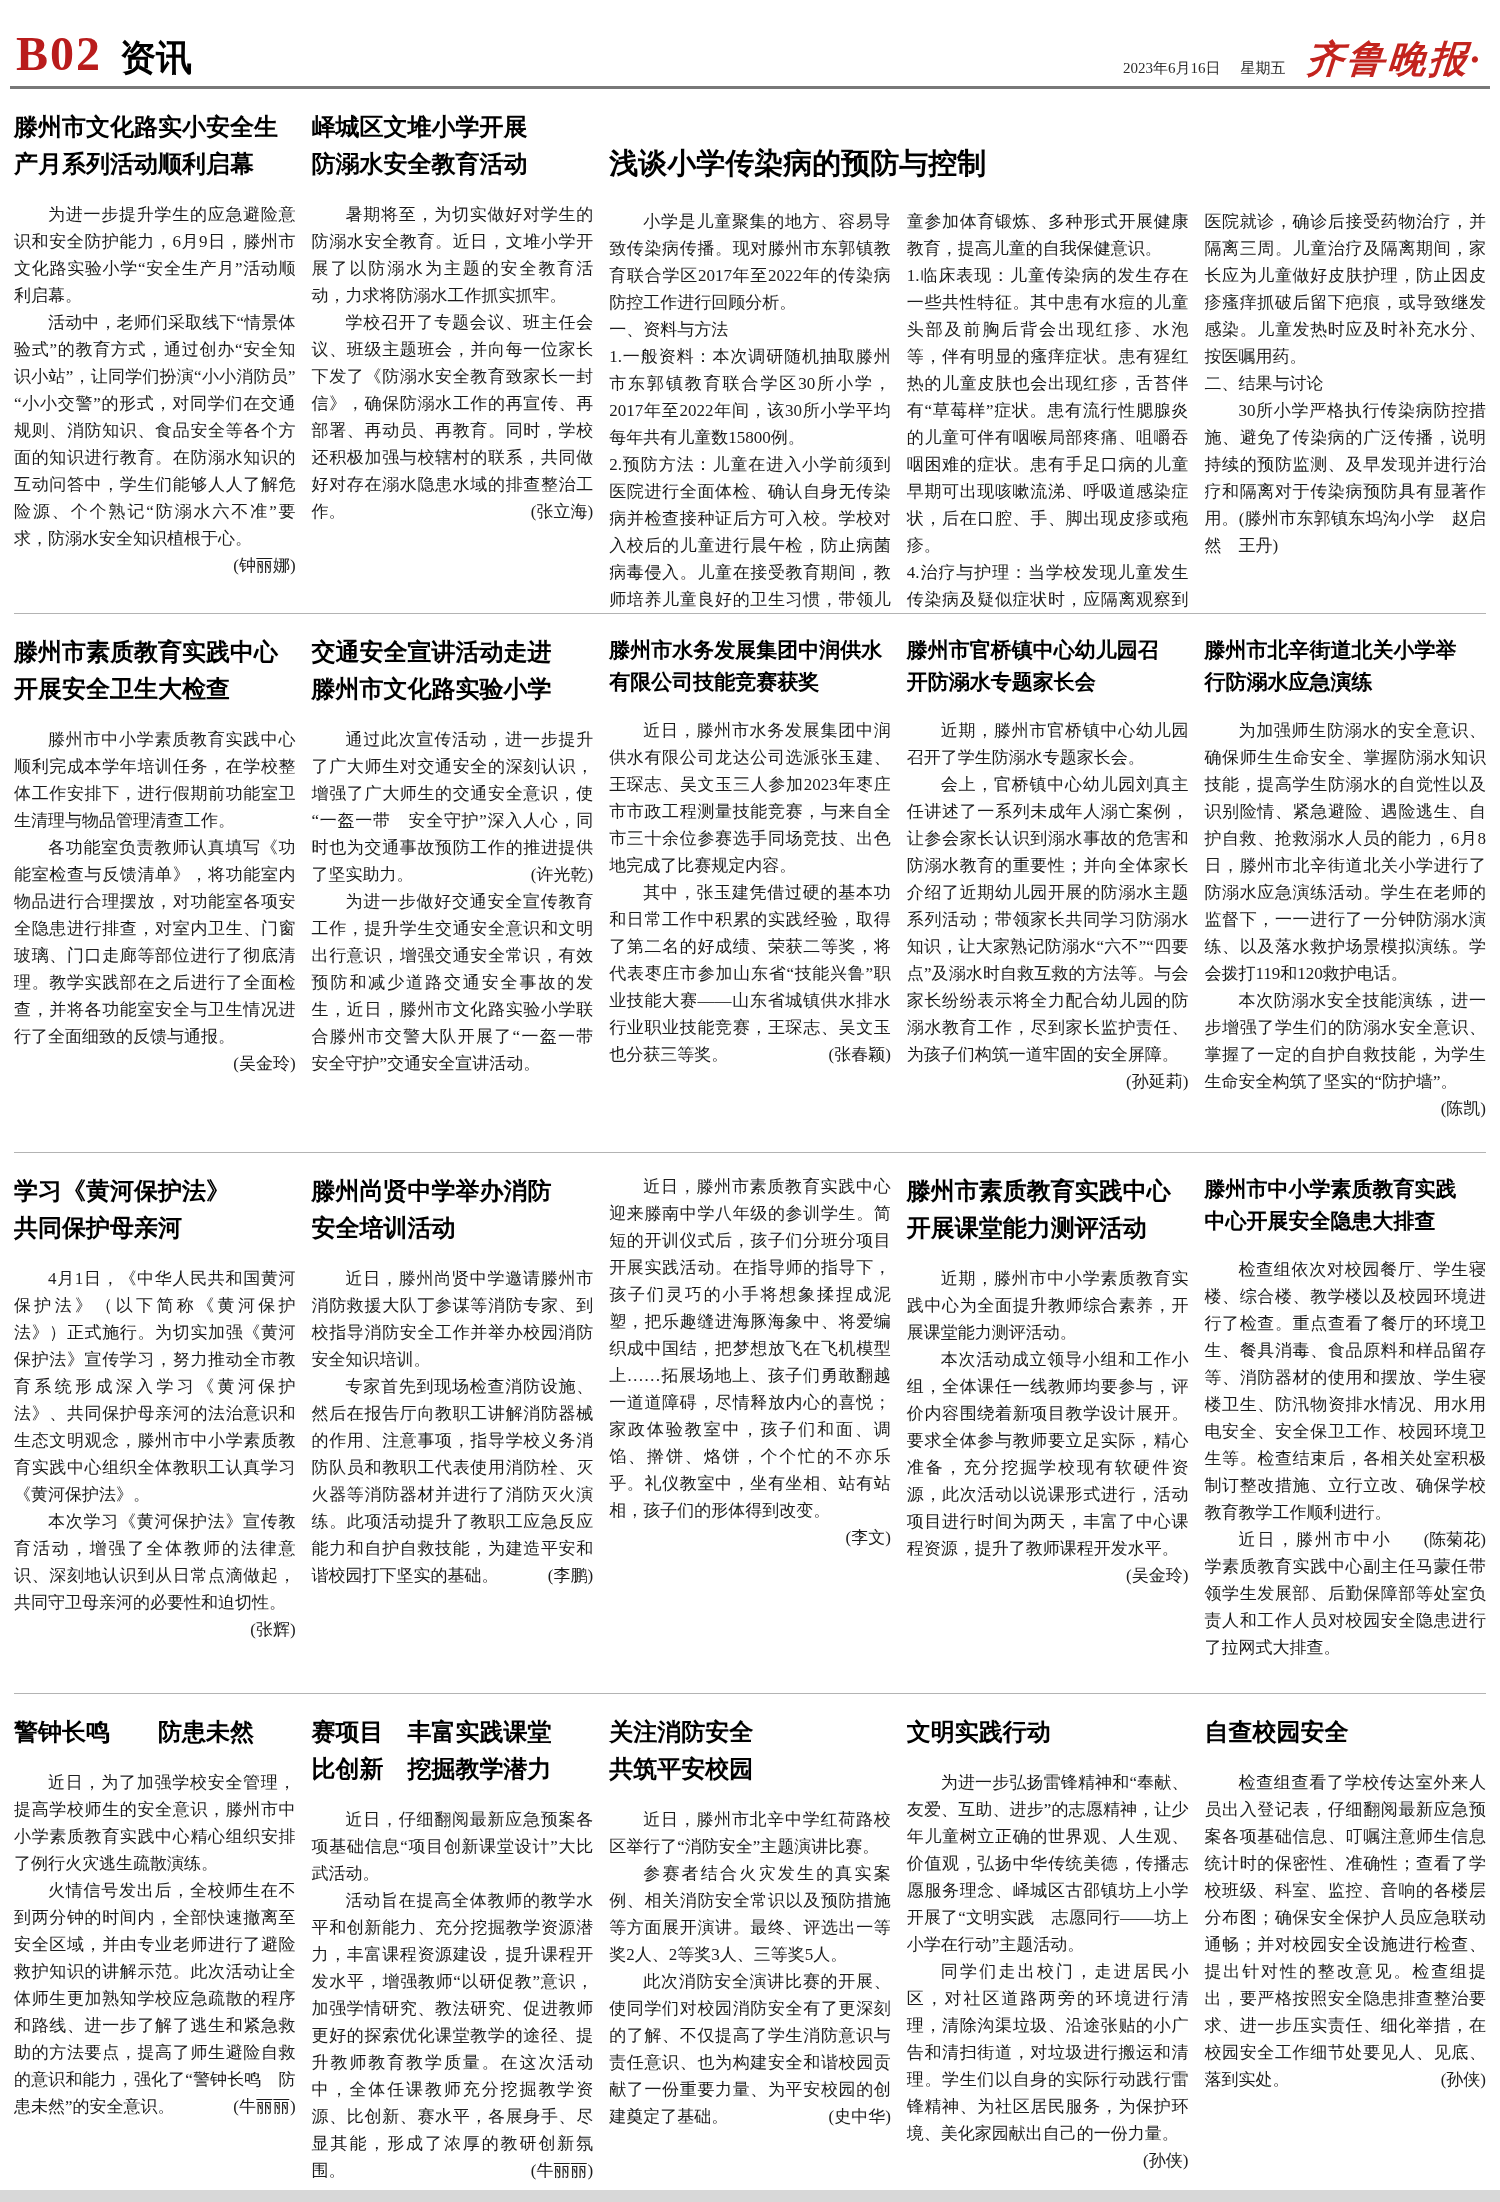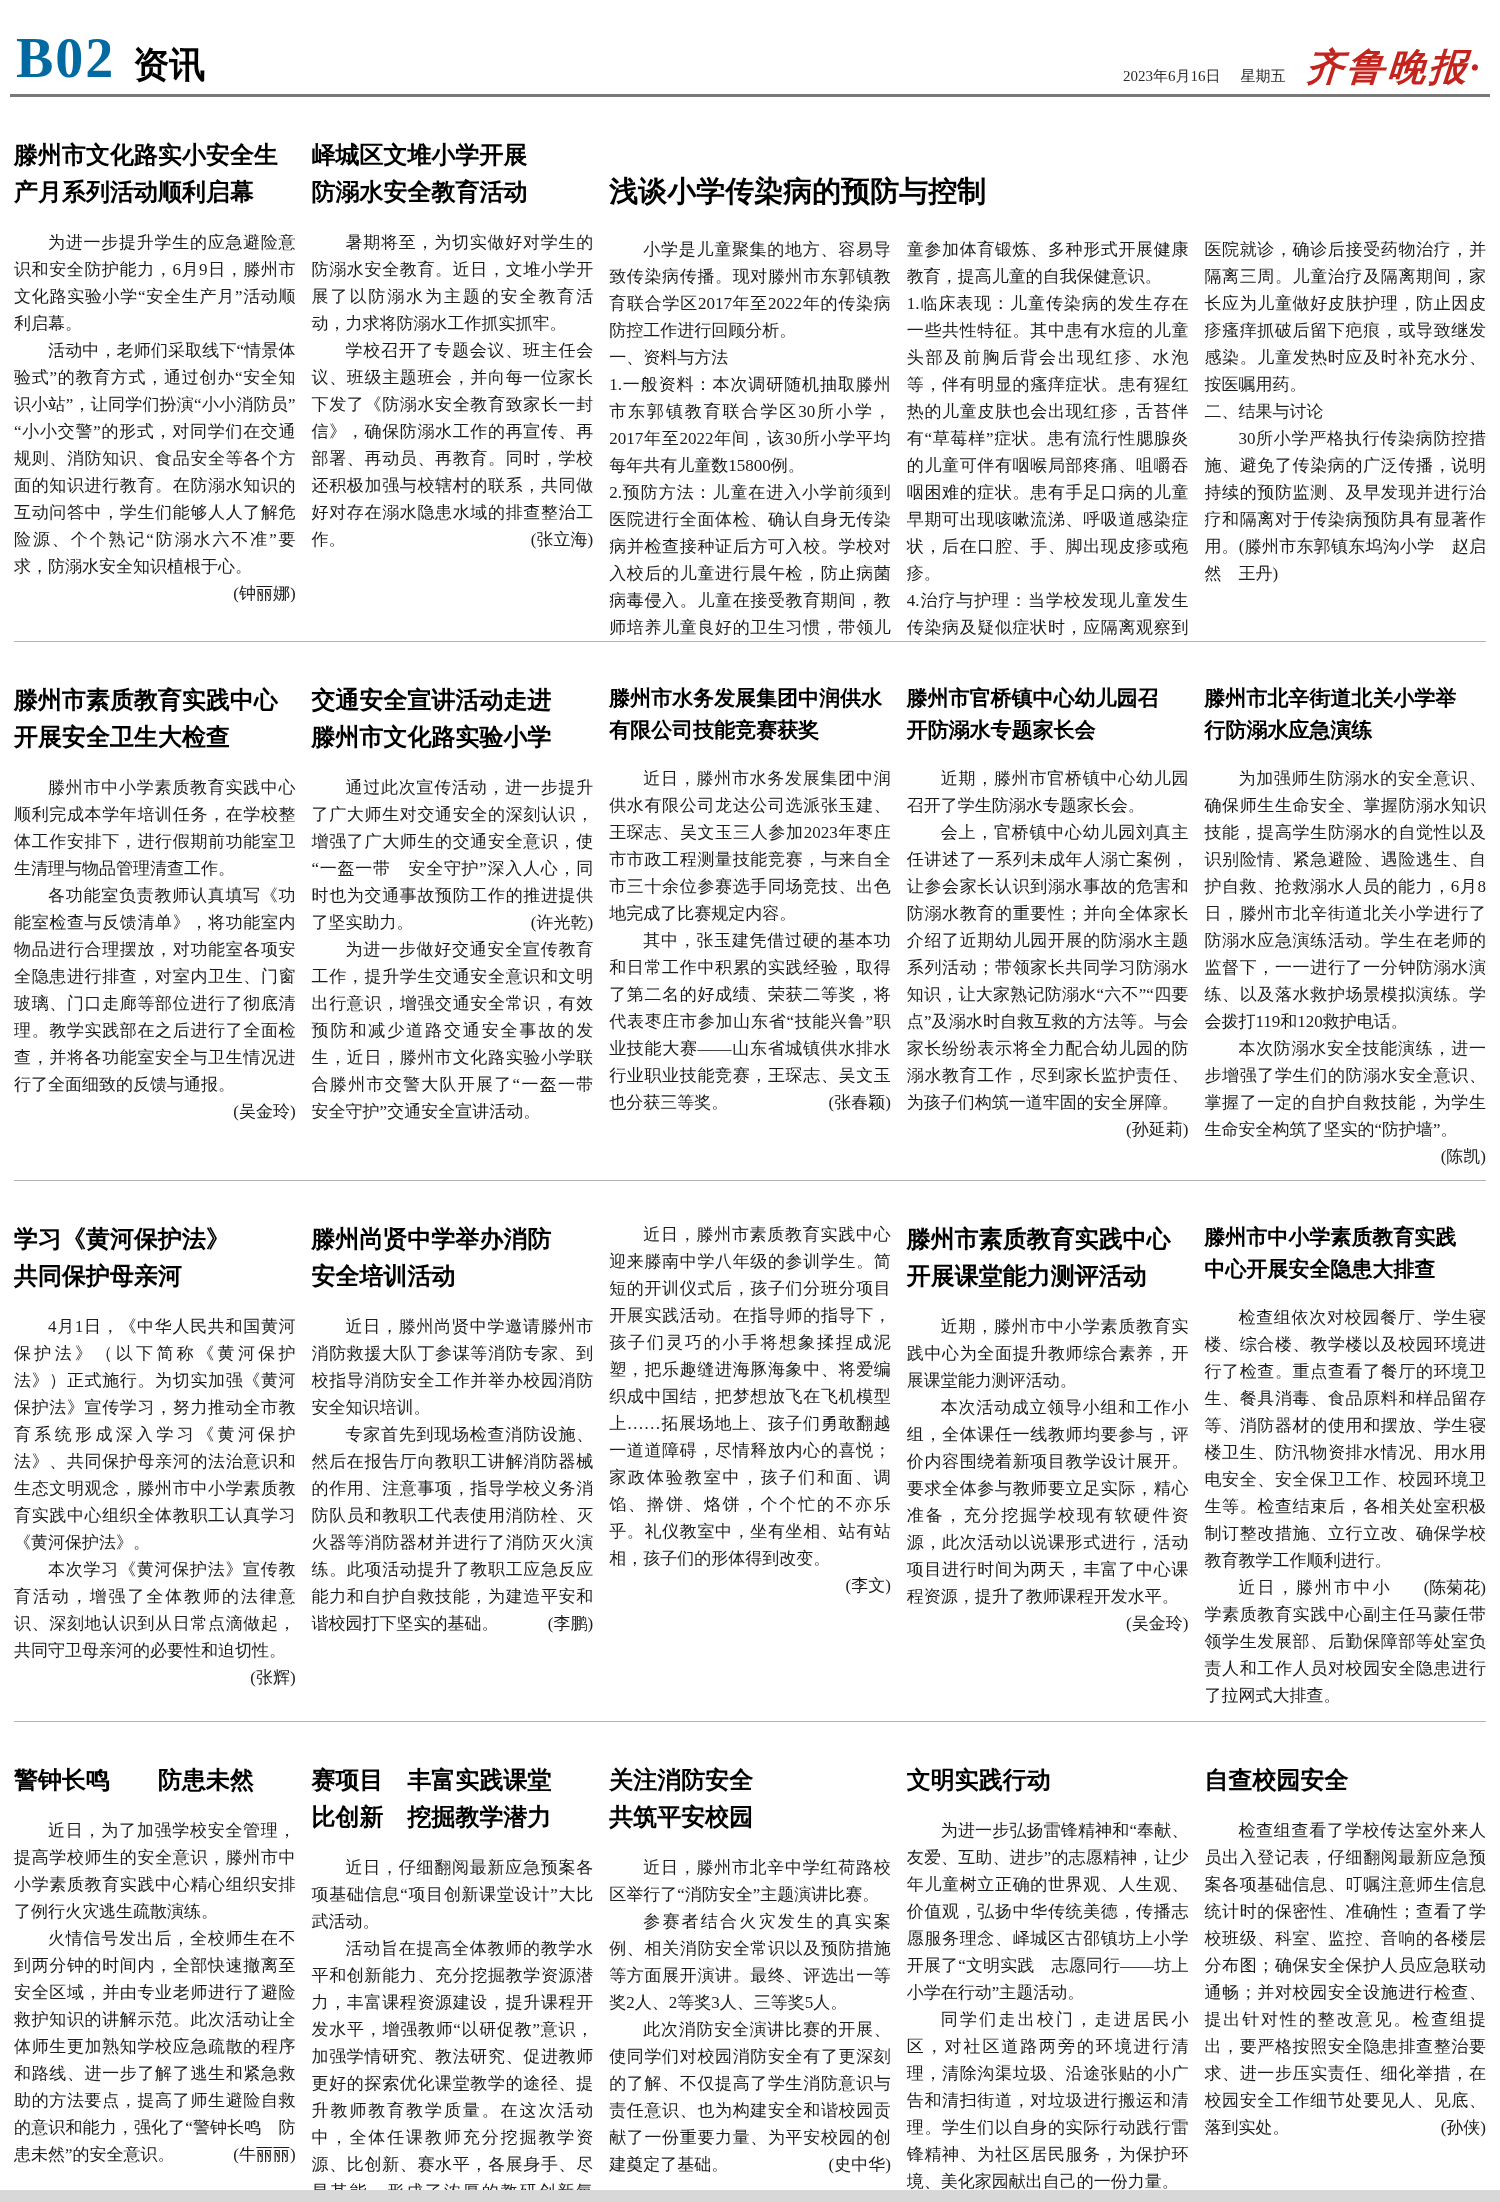--- a/index.html
+++ b/index.html
@@ -17,24 +17,24 @@
 
   
   .header {
     display: flex;
     justify-content: space-between;
     align-items: flex-end;
     padding: 30px 18px 8px 16px;
   }
   .brand { display: flex; align-items: baseline; gap: 18px; }
   .page-num {
-    font-size: 56px;
+    font-size: 48px;
     font-weight: bold;
     letter-spacing: 2px;
-    color: #0369a1;
+    color: #b91c1c;
     line-height: 1;
   }
   .section-name {
     font-size: 36px;
     font-weight: bold;
     color: #000;
     line-height: 1;
   }
   .dateline { display: flex; align-items: flex-end; gap: 20px; }
   .date-text { font-size: 15px; color: #2b2b2b; }
@@ -47,21 +47,21 @@
     transform: skewX(-4deg);
   }
   .header-rule { height: 3px; background: #787878; margin: 0 10px; }
 
   
   .content { margin: 0 14px; }
   .band {
     display: grid;
     grid-template-columns: repeat(5, 1fr);
     column-gap: 16px;
-    padding-top: 40px;
+    padding-top: 20px;
   }
   .band-1 { min-height: 520px; }
   .band-2 { min-height: 538px; }
   .band-3 { min-height: 540px; }
   .separator {
     border: 0;
     border-top: 1px solid #b3b3b3;
     margin: 0;
   }
   .article { min-width: 0; }

